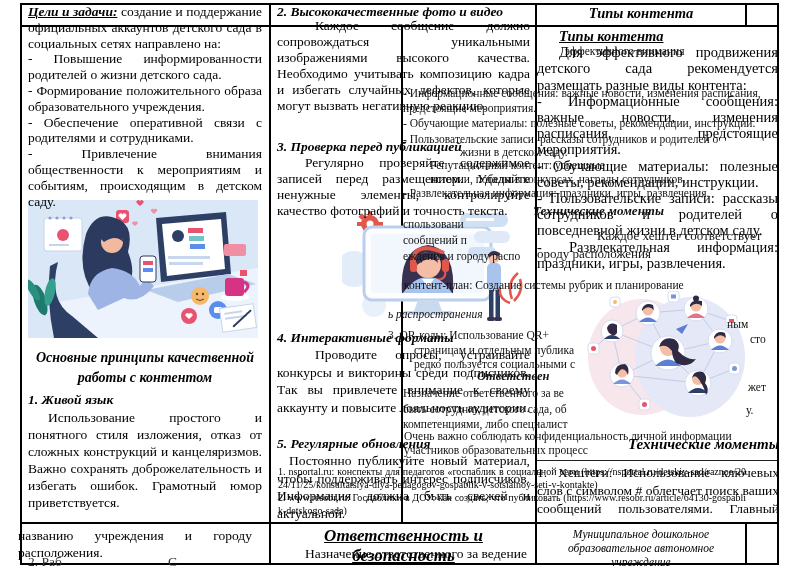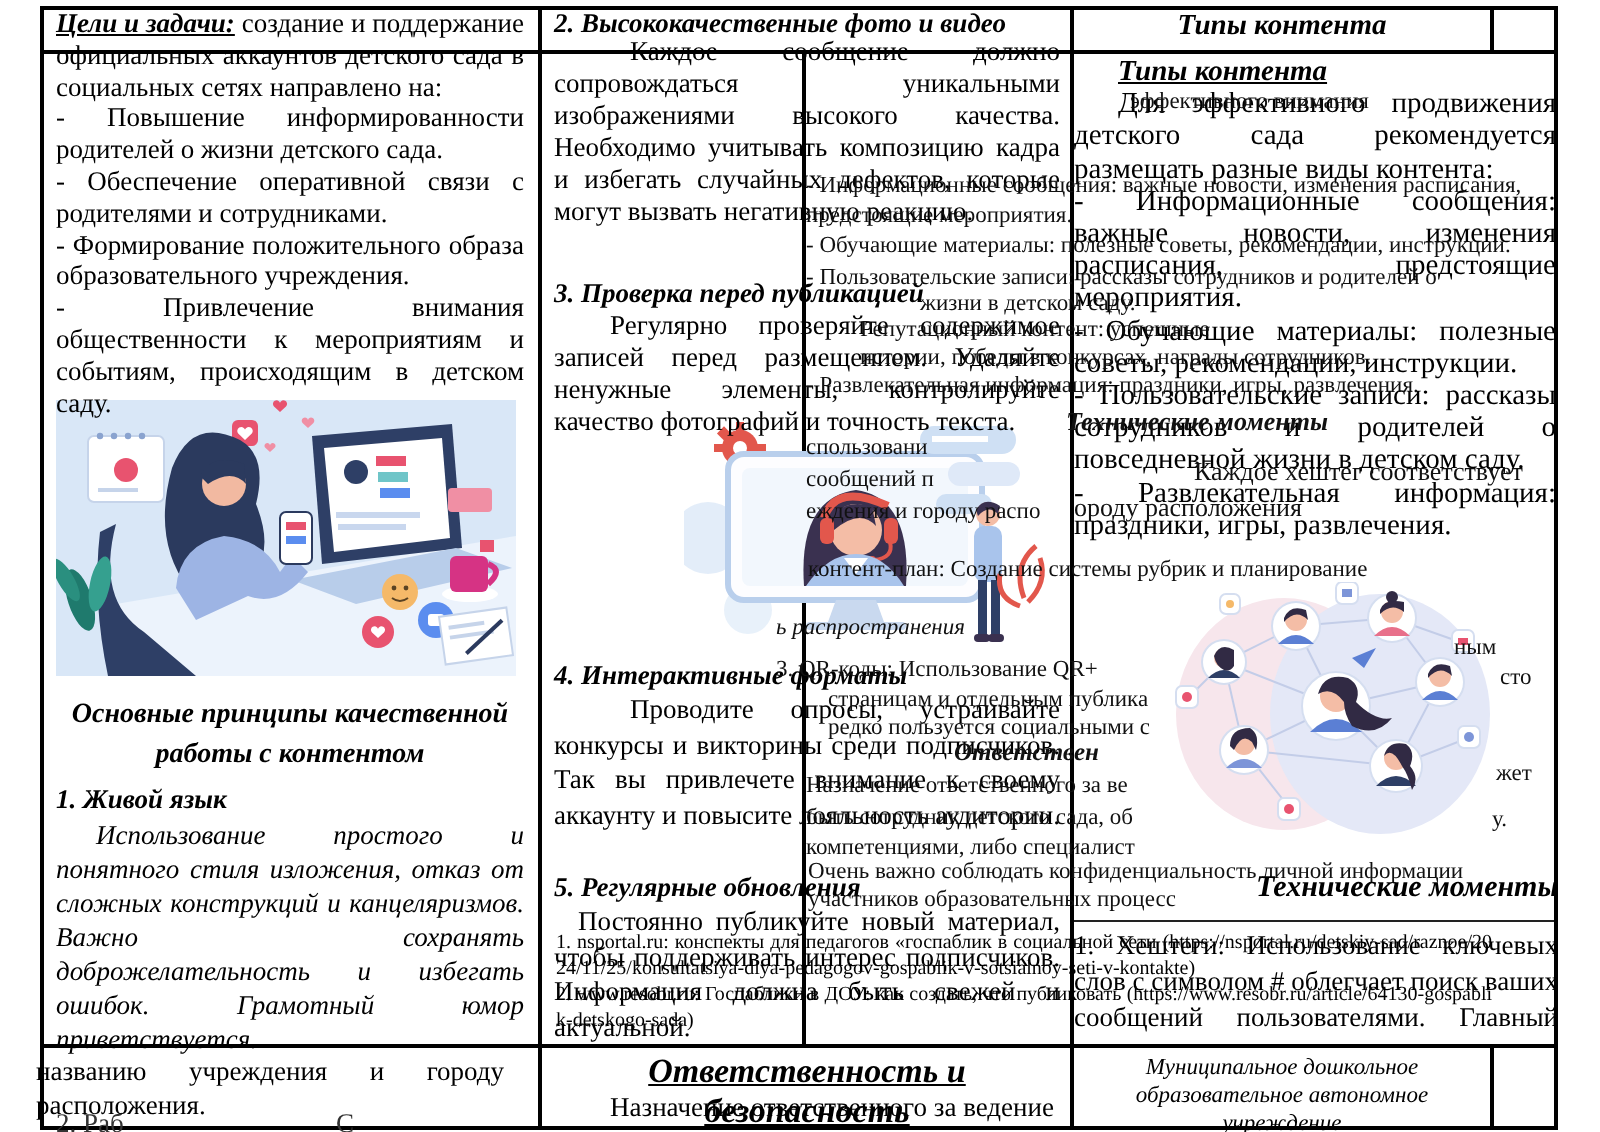--- a/index.html
+++ b/index.html
@@ -42,22 +42,22 @@
   <div class="bd" style="left:269px;top:3px;width:1.5px;height:562px;"></div>
   <div class="bd" style="left:535px;top:3px;width:1.5px;height:562px;"></div>
   <div class="bd" style="left:401px;top:25px;width:1.5px;height:497px;"></div>
   <div class="bd" style="left:745px;top:3px;width:1.5px;height:23px;"></div>
   <div class="bd" style="left:745px;top:522px;width:1.5px;height:43px;"></div>
   <div class="rule" style="left:537px;top:460px;width:240px;height:1px;"></div>
 
   <div class="txt t13 j" style="left:28px;top:4px;width:234px;">
     <p><span class="bi u">Цели и задачи:</span><span> создание и поддержание официальных аккаунтов детского сада в социальных сетях направлено на:</span></p>
     <p>- Повышение информированности родителей о жизни детского сада.</p>
+    <p>- Формирование положительного образа образовательного учреждения.</p>
     <p>- Обеспечение оперативной связи с родителями и сотрудниками.</p>
-    <p>- Формирование положительного образа образовательного учреждения.</p>
     <p>- Привлечение внимания общественности к мероприятиям и событиям, происходящим в детском саду.</p>
   </div>
 
   <svg class="ill" style="left:28px;top:200px;" width="230" height="138" viewBox="0 0 230 138">
     <rect width="230" height="138" fill="#d9e7f7"></rect>
     <polygon points="30,102 230,68 230,138 55,138" fill="#ecf3fc"></polygon>
 
     <path d="M30,62 Q20,100 44,116 L70,138 L26,138 Q18,100 22,66 Z" fill="#2e3f66"></path>
 
     <g>
@@ -129,21 +129,21 @@
       <rect x="193" y="106" width="34" height="24" fill="#fff" stroke="#c6d4ea"></rect>
       <rect x="197" y="111" width="18" height="2" fill="#c6d4ea"></rect>
       <rect x="197" y="116" width="22" height="2" fill="#c6d4ea"></rect>
       <line x1="204" y1="126" x2="224" y2="112" stroke="#2b3a5e" stroke-width="2"></line>
     </g>
   </svg>
 
   <div class="txt ctr bi" style="left:28px;top:348px;width:234px;font-size:14px;line-height:19.5px;">Основные принципы качественной работы с контентом</div>
 
   <div class="txt bi" style="left:28px;top:392px;font-size:13.5px;">1. Живой язык</div>
-  <div class="txt t13 j lh17" style="left:28px;top:409px;width:234px;text-indent:20px;font-style:italic;">Использование простого и понятного стиля изложения, отказ от сложных конструкций и канцеляризмов. Важно сохранять доброжелательность и избегать ошибок. Грамотный юмор приветствуется.</div>
+  <div class="txt t13 j lh17" style="left:28px;top:409px;width:234px;text-indent:20px;">Использование простого и понятного стиля изложения, отказ от сложных конструкций и канцеляризмов. Важно сохранять доброжелательность и избегать ошибок. Грамотный юмор приветствуется.</div>
 
   <div class="txt t13 j lh17" style="left:18px;top:511px;width:234px;z-index:6;margin-top:16px;">названию учреждения и городу расположения.</div>
   <div class="txt clip" style="left:28px;top:554px;font-size:13.5px;">2. Раб</div>
   <div class="txt clip" style="left:168px;top:554px;font-size:13.5px;">С</div>
 
   <div class="txt bi mid-title" style="left:277px;top:4px;">2. Высококачественные фото и видео</div>
   <div class="txt t13 j" style="left:277px;top:18px;width:253px;text-indent:38px;line-height:16px;">Каждое сообщение должно сопровождаться уникальными изображениями высокого качества. Необходимо учитывать композицию кадра и избегать случайных дефектов, которые могут вызвать негативную реакцию.</div>
 
   <div class="txt bi mid-title" style="left:277px;top:139px;">3. Проверка перед публикацией</div>
   <div class="txt t13 j" style="left:277px;top:155px;width:253px;text-indent:28px;line-height:16px;">Регулярно проверяйте содержимое записей перед размещением. Удаляйте ненужные элементы, контролируйте качество фотографий и точность текста.</div>

